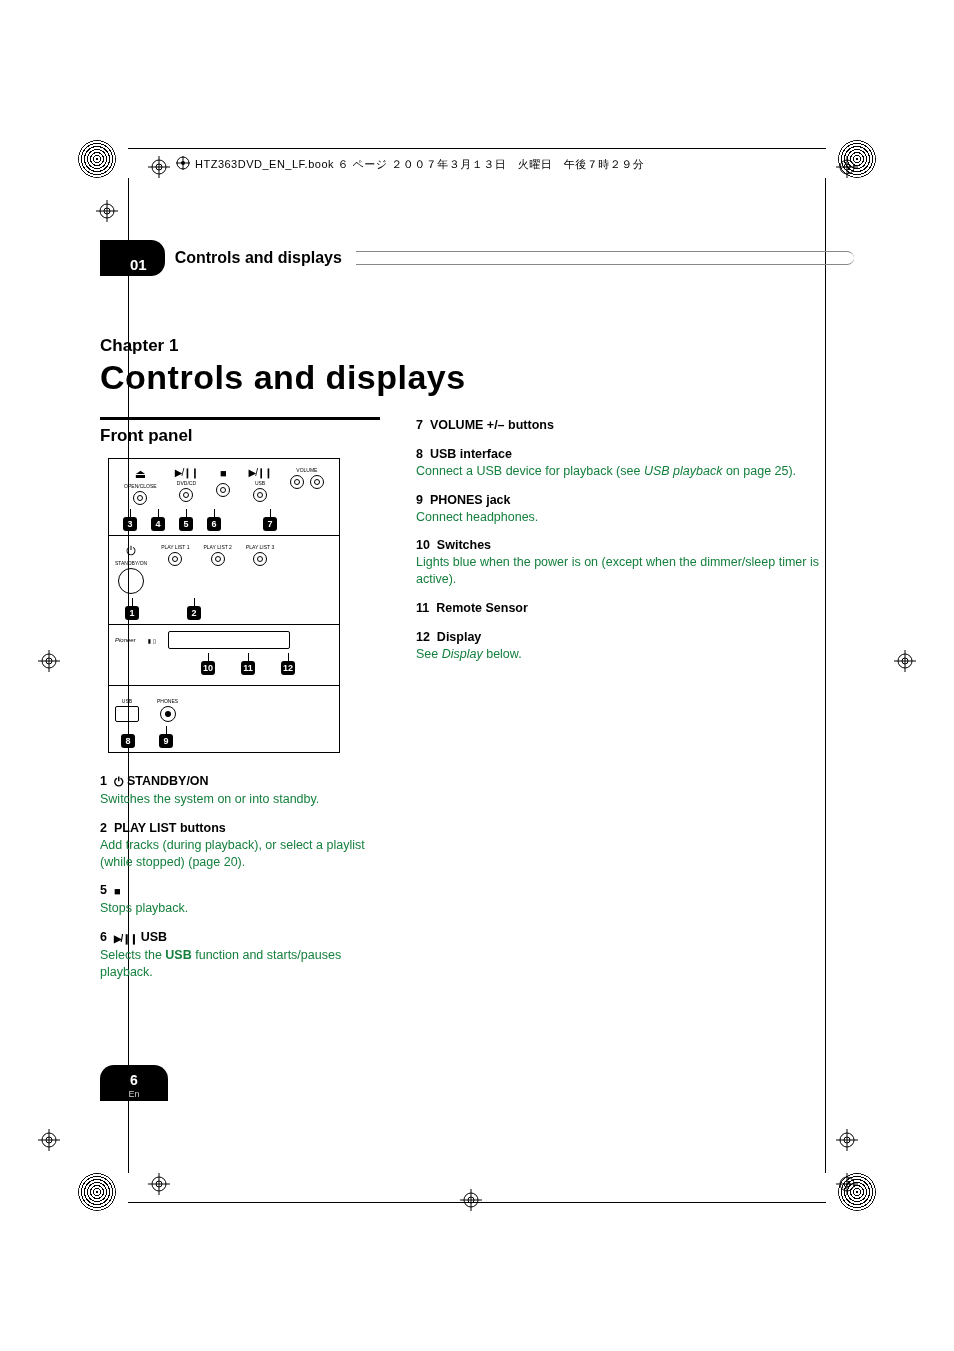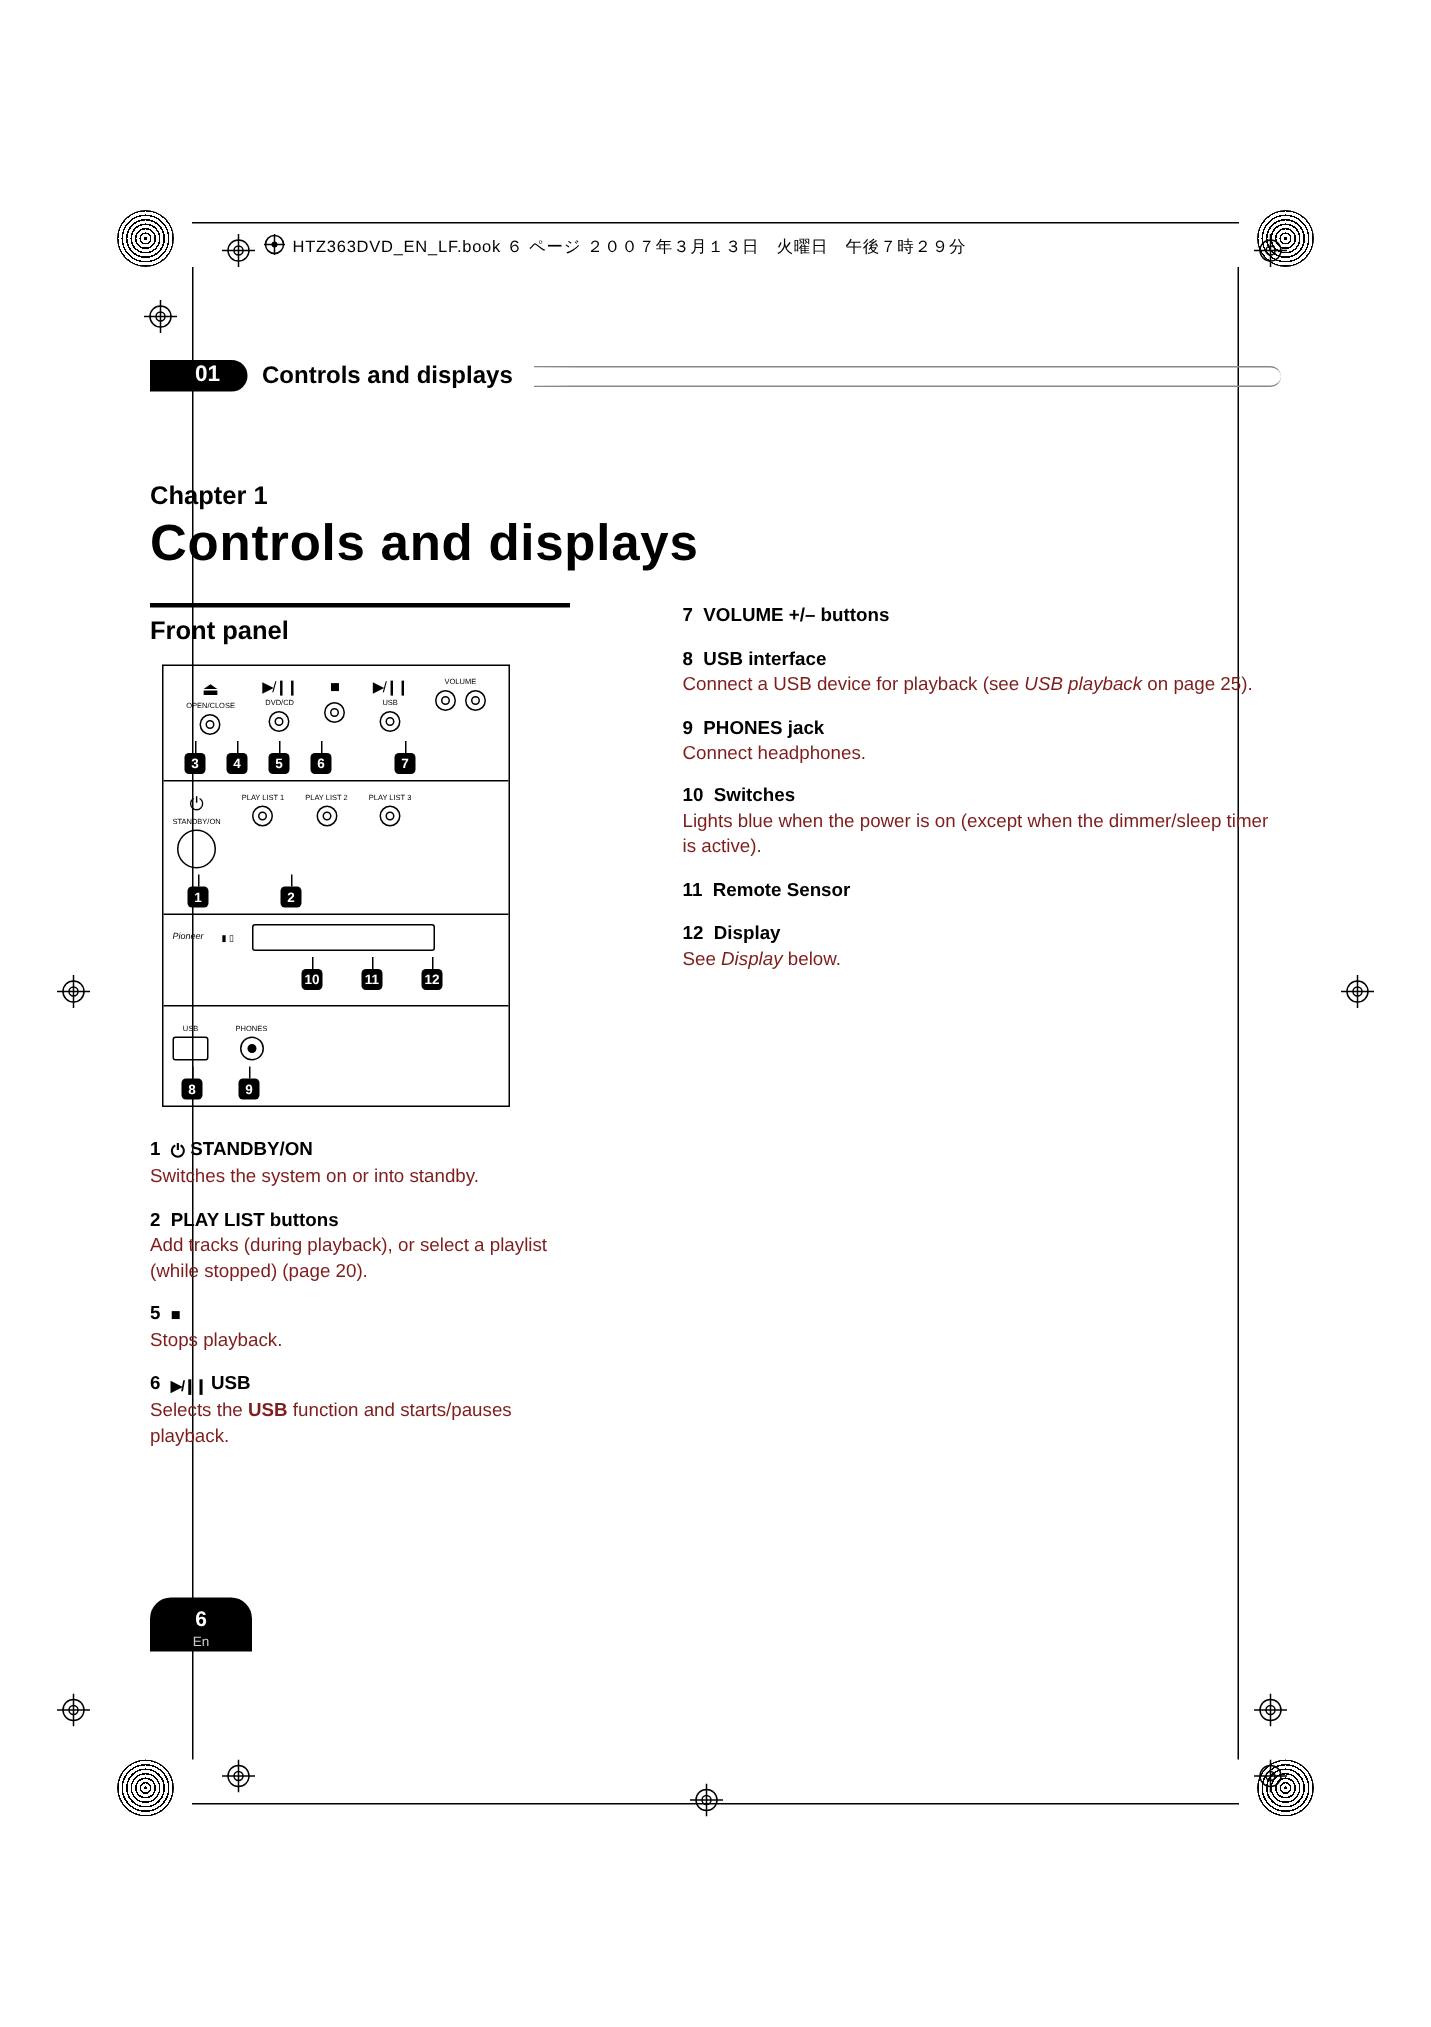--- a/index.html
+++ b/index.html
@@ -49,21 +49,21 @@
   .chap-bar {
     display:flex;
     align-items:center;
     gap:10px;
     margin-bottom:60px;
   }
   .chap-pill {
     background:#000; color:#fff;
     font-weight:bold;
     font-size:15px;
-    padding:1px 18px 3px 30px;
+    padding:16px 18px 3px 30px;
     border-radius:0 14px 14px 0;
   }
   .chap-title-bar {
     font-weight:bold;
     font-size:16px;
   }
   .chap-divider {
     flex:1;
     border-top:1px solid #888;
     border-bottom:1px solid #888;
@@ -79,21 +79,21 @@
     font-size:34px;
     font-weight:900;
     margin:2px 0 20px 0;
     letter-spacing:0.5px;
   }
   .two-col {
     display:flex;
     gap:36px;
   }
   .col-left { width:280px; }
-  .col-right { flex:1;margin-left:39px; }
+  .col-right { flex:1; }
   .section-heading {
     font-size:17px;
     font-weight:bold;
     border-top:3px solid #000;
     padding-top:6px;
     margin-bottom:12px;
   }
   .diagram {
     border:1px solid #000;
     width:230px;
@@ -125,21 +125,21 @@
   }
   .usb-port{border:1px solid #000;width:22px;height:14px;border-radius:2px;}
   .jack{width:14px;height:14px;border:1px solid #000;border-radius:50%;display:flex;align-items:center;justify-content:center;}
   .jack::after{content:"";width:6px;height:6px;background:#000;border-radius:50%;}
   .row4-bottom{display:flex;gap:18px;align-items:flex-start;padding-top:6px;}
   .row4 .lbl{font-size:5px;}
 
   .item { margin-bottom:12px; font-size:12.5px; line-height:1.35; }
   .item .head { font-weight:bold; }
   .item .icon { display:inline-block; vertical-align:-1px; }
-  .item .body { color:#7f1d1d; }
+  .item .body { color:#15803d; }
   .ital { font-style:italic; }
 
   .page-num-pill{
     position:absolute;
     left:100px; bottom:250px;
     background:#000; color:#fff;
     border-radius:14px 14px 0 0;
     width:68px;
     text-align:center;
     padding:6px 0 2px;

